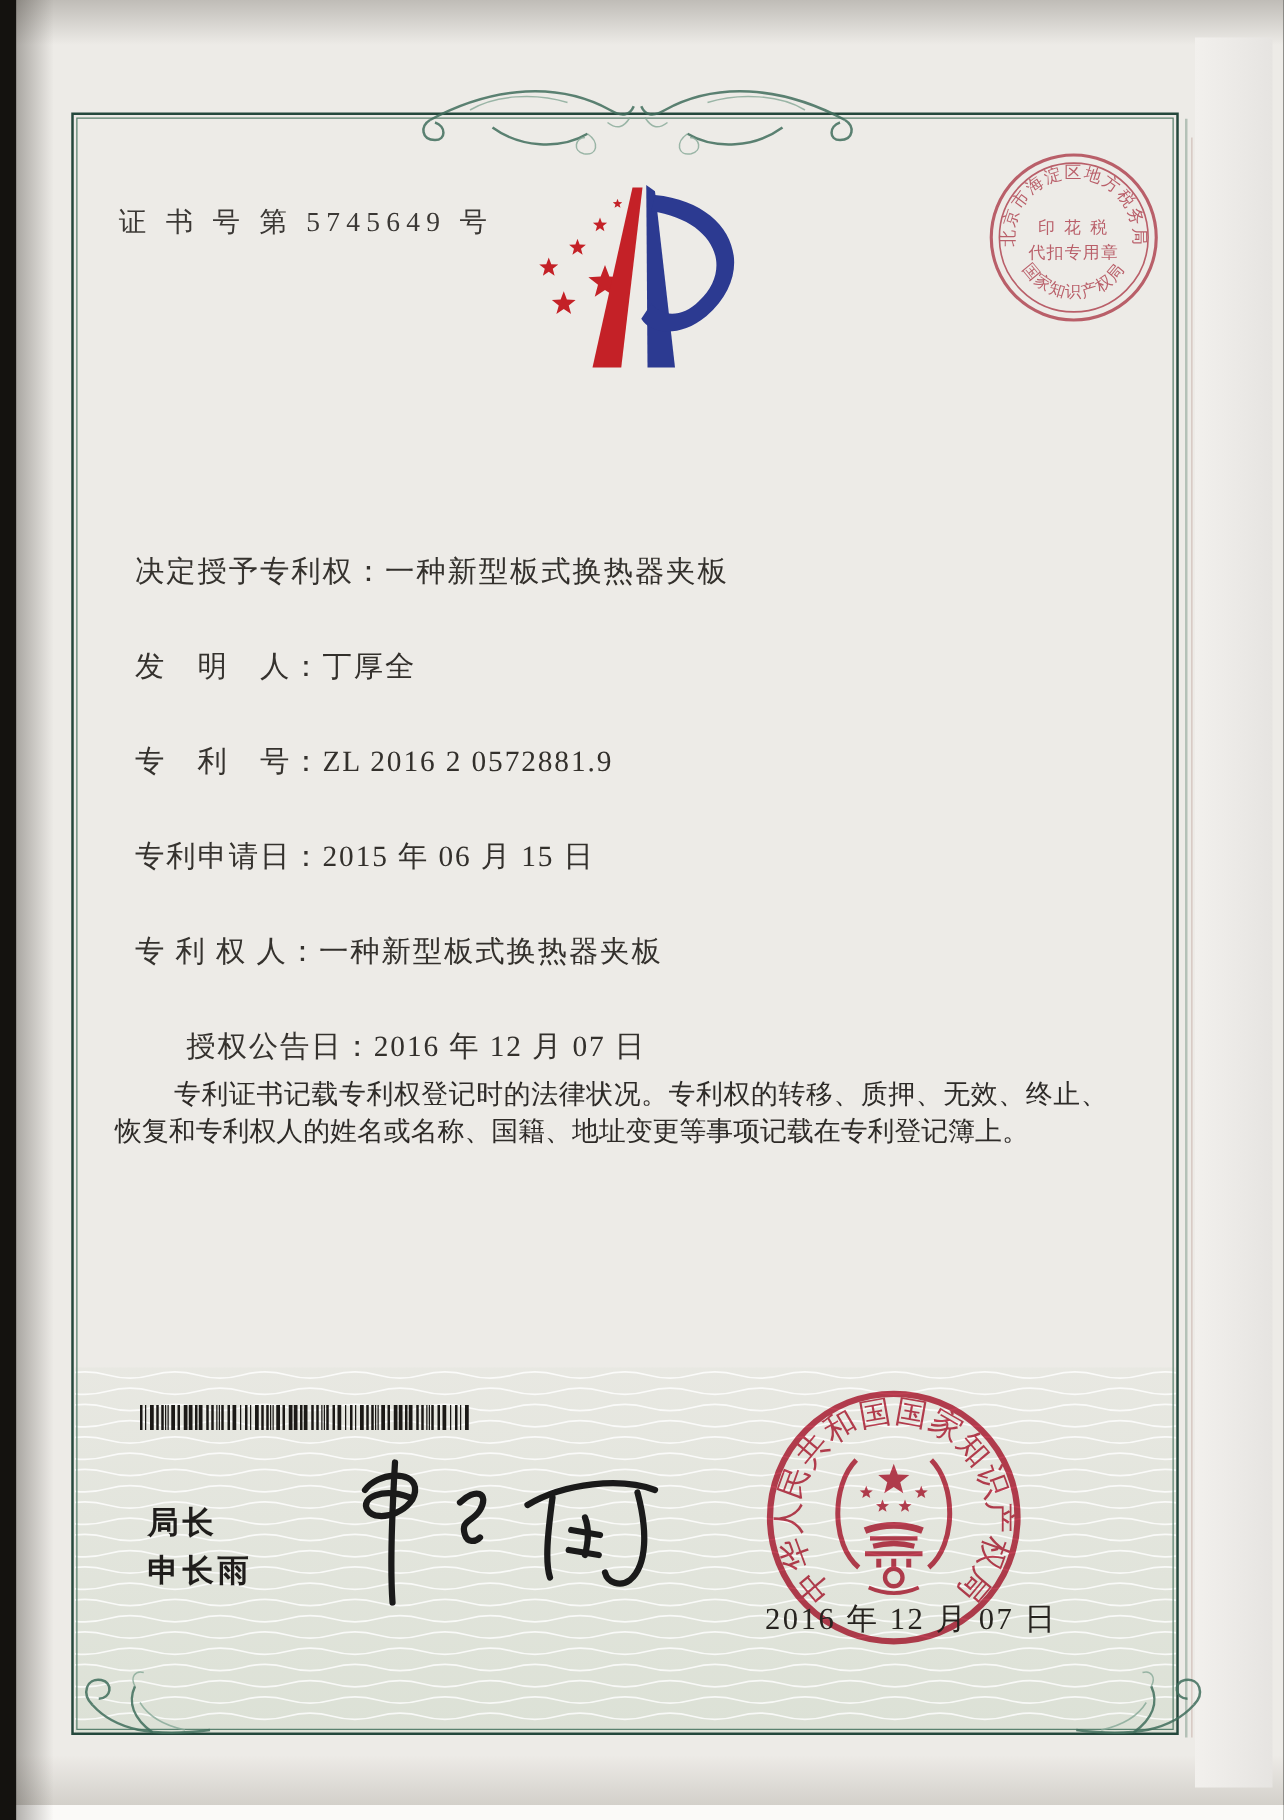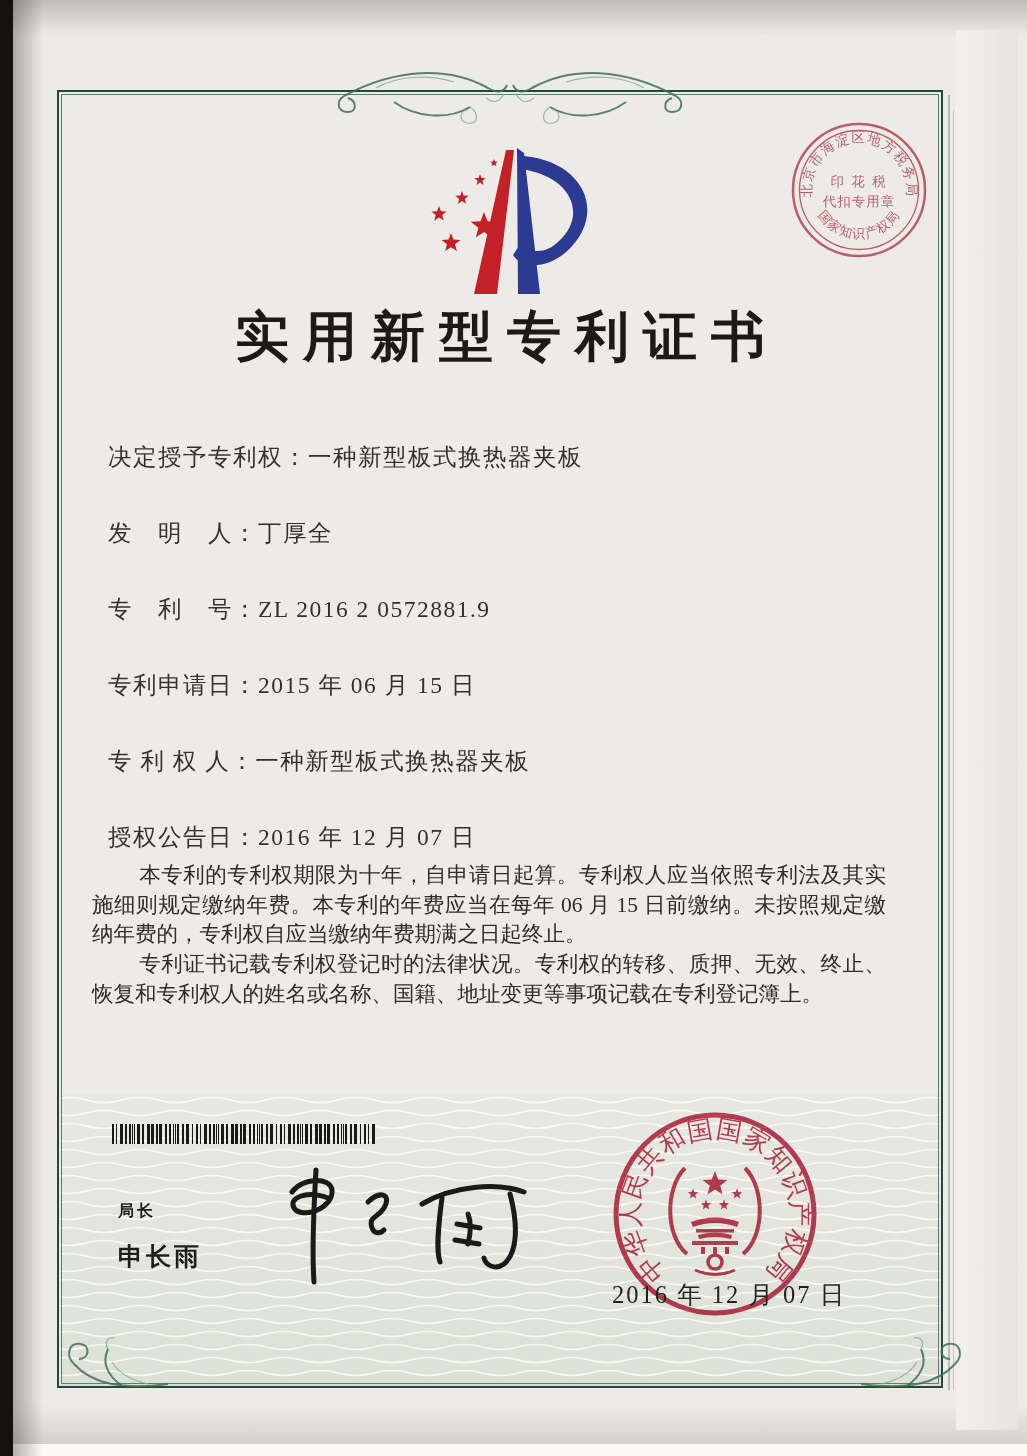--- a/index.html
+++ b/index.html
@@ -43,33 +43,33 @@
   
   .fields{z-index:3;}
   .field-row{position:absolute;left:108px;white-space:nowrap;font-size:23.5px;
      color:#35322e;letter-spacing:1.5px;}
   .field-row .val{color:#33302c;}
   .field-row:nth-child(1){top:441px;}
   .field-row:nth-child(2){top:517px;text-align:right;}
   .field-row:nth-child(3){top:593px;}
   .field-row:nth-child(4){top:669px;}
   .field-row:nth-child(5){top:745px;}
-  .field-row:nth-child(6){top:821px;}
+  .field-row:nth-child(6){top:821px;margin-left:41px;}
 
   
   .paras{left:92px;top:861px;width:794px;font-size:21.5px;line-height:29.7px;
      text-align:justify;color:#2e2b28;z-index:3;}
   .paras p{margin:0;text-indent:2.2em;}
 
   
   .barcode{left:112px;top:1124px;width:268px;height:20px;z-index:3;}
   .barcode i{position:absolute;top:0;height:100%;background:#1b1916;}
 
   
-  .officer-title{left:118px;top:1201px;font-size:16px;font-weight:700;letter-spacing:3px;
+  .officer-title{left:118px;top:1201px;font-size:25px;font-weight:700;letter-spacing:3px;
      color:#1f1d1b;font-family:"Liberation Sans","DejaVu Sans",sans-serif;z-index:3;}
   .officer-name{left:118px;top:1240px;font-size:25px;font-weight:700;letter-spacing:3px;
      color:#1f1d1b;font-family:"Liberation Sans","DejaVu Sans",sans-serif;z-index:3;}
   .signature{left:272px;top:1164px;z-index:3;}
   .signature path{stroke:#1a1a1a;stroke-width:5;fill:none;stroke-linecap:round;}
 
   
   .seal{left:607px;top:1106px;z-index:4;opacity:.92;mix-blend-mode:multiply;}
   .seal-date{left:612px;top:1278px;font-size:24.5px;letter-spacing:2px;color:#26231f;z-index:5;}
 
@@ -149,20 +149,21 @@
   <svg class="abs orn orn-br" width="112" height="58" viewBox="0 0 112 58">
     <g transform="translate(112,0) scale(-1,1)">
       <path d="M108,50 C62,56 32,50 14,30"></path>
       <path d="M14,30 C5,21 9,8 21,10 C31,12 29,25 19,25"></path>
       <path d="M62,52 C47,41 42,28 48,15"></path>
       <path class="lite" d="M88,50 C70,46 58,38 52,28"></path>
       <path class="lite" d="M48,15 C44,8 48,2 55,4"></path>
     </g>
   </svg>
 
+  <div class="abs cert-no">证 书 号 第 5745649 号</div>
 
   <svg class="abs logo" width="176" height="152" viewBox="0 0 176 152">
     <g id="logo-stars" fill="#c42127">
         <polygon points="66.0,66.0 69.5,75.2 79.3,75.7 71.6,81.8 74.2,91.3 66.0,85.9 57.8,91.3 60.4,81.8 52.7,75.7 62.5,75.2"></polygon>
         <polygon points="33.0,87.0 35.5,93.6 42.5,93.9 37.0,98.3 38.9,105.1 33.0,101.2 27.1,105.1 29.0,98.3 23.5,93.9 30.5,93.6"></polygon>
         <polygon points="21.0,60.0 23.0,65.3 28.6,65.5 24.2,69.0 25.7,74.5 21.0,71.4 16.3,74.5 17.8,69.0 13.4,65.5 19.0,65.3"></polygon>
         <polygon points="44.0,45.0 45.7,49.6 50.7,49.8 46.8,52.9 48.1,57.7 44.0,54.9 39.9,57.7 41.2,52.9 37.3,49.8 42.3,49.6"></polygon>
         <polygon points="62.0,28.0 63.5,32.0 67.7,32.1 64.4,34.8 65.5,38.9 62.0,36.5 58.5,38.9 59.6,34.8 56.3,32.1 60.5,32.0"></polygon>
         <polygon points="76.0,13.0 77.0,15.6 79.8,15.8 77.6,17.5 78.4,20.2 76.0,18.7 73.6,20.2 74.4,17.5 72.2,15.8 75.0,15.6"></polygon>
       </g>
@@ -183,21 +184,20 @@
         <textPath href="#stampTop" startOffset="50%">北京市海淀区地方税务局</textPath>
       </text>
       <text font-size="13" letter-spacing="1" text-anchor="middle">
         <textPath href="#stampBot" startOffset="50%">国家知识产权局</textPath>
       </text>
       <text x="70" y="66" font-size="13.5" text-anchor="middle" letter-spacing="2">印 花 税</text>
       <text x="70" y="86" font-size="13.5" text-anchor="middle" letter-spacing="1">代扣专用章</text>
     </g>
   </svg>
 
-  <div class="abs title">实用新型专利证书</div>
 
   <div class="fields">
     <div class="field-row">
       <span class="lbl">决定授予专利权：</span><span class="val">一种新型板式换热器夹板</span>
     </div>
     <div class="field-row">
       <span class="lbl">发　明　人：</span><span class="val">丁厚全</span>
     </div>
     <div class="field-row">
       <span class="lbl">专　利　号：</span><span class="val">ZL 2016 2 0572881.9</span>
@@ -207,21 +207,20 @@
     </div>
     <div class="field-row">
       <span class="lbl">专 利 权 人：</span><span class="val">一种新型板式换热器夹板</span>
     </div>
     <div class="field-row">
       <span class="lbl">授权公告日：</span><span class="val">2016 年 12 月 07 日</span>
     </div>
   </div>
 
   <div class="abs paras">
-    <p>本专利的专利权期限为十年，自申请日起算。专利权人应当依照专利法及其实施细则规定缴纳年费。本专利的年费应当在每年 06 月 15 日前缴纳。未按照规定缴纳年费的，专利权自应当缴纳年费期满之日起终止。</p>
     <p>专利证书记载专利权登记时的法律状况。专利权的转移、质押、无效、终止、恢复和专利权人的姓名或名称、国籍、地址变更等事项记载在专利登记簿上。</p>
   </div>
 
   <div class="abs barcode" id="barcode">
       <i style="left: 0px; width: 2px;"></i>
       <i style="left: 4px; width: 1px;"></i>
       <i style="left: 8px; width: 3px;"></i>
       <i style="left: 13px; width: 2px;"></i>
       <i style="left: 17px; width: 2px;"></i>
       <i style="left: 20px; width: 1px;"></i>

